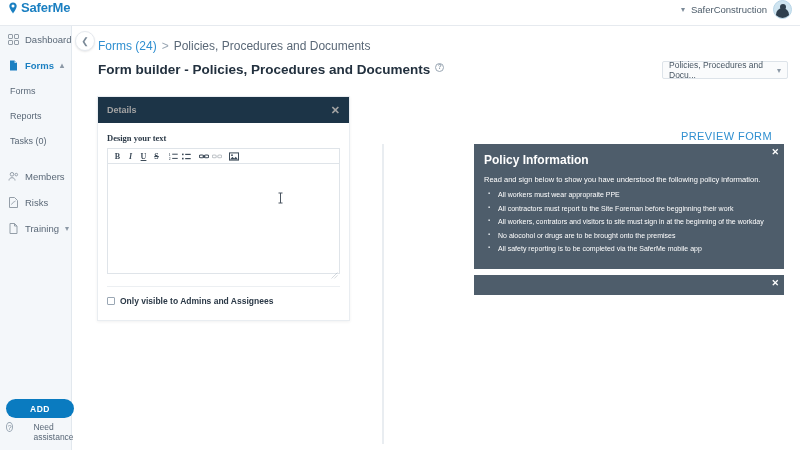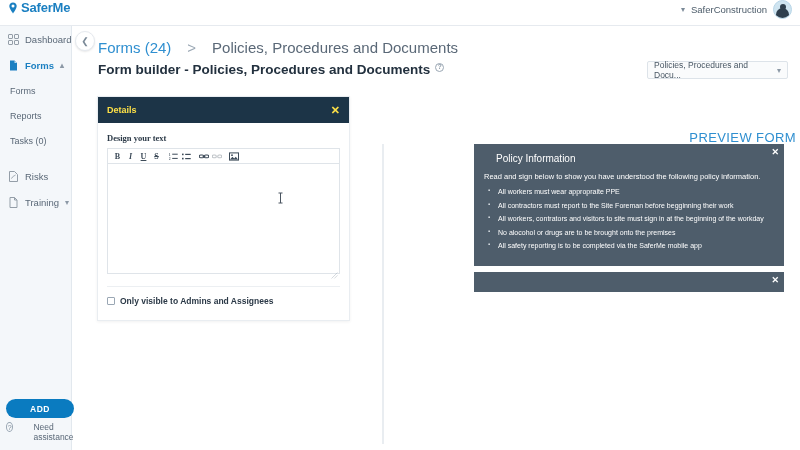--- a/index.html
+++ b/index.html
@@ -112,64 +112,64 @@
   .back-circle {
     position: absolute; left: -10px; top: 5px;
     width: 20px; height: 20px; border-radius: 50%;
     background: #fff; border: 1px solid #e6eaef;
     box-shadow: 0 1px 2px rgba(0,0,0,.10);
     display: flex; align-items: center; justify-content: center;
     color: #7b8a98; font-size: 9px; cursor: pointer; z-index: 5;
   }
   .crumbs {
     position: absolute; left: 13px; top: 13px;
-    font-size: 15px; color: #5a6877;
-    display: flex; align-items: center; gap: 16px;
+    font-size: 12px; color: #5a6877;
+    display: flex; align-items: center; gap: 5px;
   }
   .crumb-link { color: #2f8fd0; cursor: pointer; }
   .crumb-sep { color: #9aa7b4; }
   .page-title {
     position: absolute; left: 13px; top: 36px;
     font-size: 13.5px; font-weight: bold; color: #23313f;
     display: flex; align-items: center; gap: 5px;
   }
   .help-ico {
     width: 9px; height: 9px; border-radius: 50%;
     border: 1px solid #9aa7b4; color: #8c99a6;
     font-size: 6.5px; display: flex; align-items: center;
     justify-content: center; line-height: 1; margin-top: -5px;
   }
 
   .form-select {
     position: absolute; right: 12px; top: 35px;
-    width: 141px; height: 18px;
+    width: 126px; height: 18px;
     border: 1px solid #dde3e9; border-radius: 2px;
     background: #fafbfc;
     display: flex; align-items: center;
     padding: 0 6px; font-size: 8.5px; color: #485663;
     cursor: pointer;
   }
   .form-select .sel-chev { margin-left: auto; color: #8c99a6; font-size: 8px; }
   .preview-link {
-    position: absolute; right: 4px; top: 104px;
-    font-size: 13px; color: #2f8fd0; letter-spacing: .4px;
+    position: absolute; right: 28px; top: 104px;
+    font-size: 11px; color: #2f8fd0; letter-spacing: .4px;
     cursor: pointer;
   }
 
   
   .editor-panel {
     position: absolute; left: 12px; top: 70px;
     width: 253px; background: #fff;
     border: 1px solid #e9edf1;
     box-shadow: 0 1px 3px rgba(0,0,0,.06);
   }
   .panel-head {
     height: 26px; background: #1c3447;
     display: flex; align-items: center;
-    padding: 0 9px; color: #fde047;
+    padding: 0 9px; color: #a3a3a3;
   }
   .panel-head-title { font-size: 9px; font-weight: bold; }
   .panel-close {
     margin-left: auto; font-size: 11px; cursor: pointer;
     line-height: 1; font-weight: bold;
   }
   .panel-body { padding: 10px 9px 14px 9px; }
   .prop-link {
     font-size: 8.5px; color: #2f8fd0; cursor: pointer;
     display: block; margin-bottom: 12px;
@@ -230,21 +230,21 @@
     position: relative;
     background: #4e5d6b; color: #ffffff;
     margin-left: 91px; width: 310px;
     padding: 9px 10px 10px 10px;
   }
   .pv-close {
     position: absolute; right: 5px; top: 3px;
     font-size: 9px; font-weight: bold; cursor: pointer; color: #fff;
   }
   .pv-title {
-    font-size: 10px; font-weight: normal; margin-bottom: 8px; margin-left: 12px;
+    font-size: 12px; font-weight: bold; margin-bottom: 8px;
   }
   .pv-intro { font-size: 7.5px; margin-bottom: 7px; }
   .pv-list { list-style: none; }
   .pv-list li {
     font-size: 7px; margin-bottom: 5.5px;
     padding-left: 14px; position: relative;
     line-height: 1.15;
   }
   .pv-list li:before {
     content: '▪'; position: absolute; left: 4px; top: -1px;
@@ -312,20 +312,30 @@
   </div>
   <div class="nav-sub">
     <span>Reports</span>
   </div>
   <div class="nav-sub">
     <span>Tasks (0)</span>
   </div>
 
   <div class="nav-gap"></div>
 
+  <div class="nav-item">
+    <span class="nav-ico">
+      <svg width="11" height="11" viewBox="0 0 11 11">
+          <circle cx="4" cy="3.3" r="1.8" fill="none" stroke="#5a6877"></circle>
+          <path d="M1 9.5c0-1.8 1.4-2.8 3-2.8s3 1 3 2.8" fill="none" stroke="#5a6877"></path>
+          <circle cx="8.3" cy="3.6" r="1.3" fill="none" stroke="#5a6877"></circle>
+        </svg>
+    </span>
+    <span>Members</span>
+  </div>
 
   <div class="nav-item">
     <span class="nav-ico">
       <svg width="11" height="11" viewBox="0 0 11 11">
           <path d="M1.5 0.5h5l3 3v7h-8z" fill="none" stroke="#5a6877"></path>
           <path d="M3.5 7.5c1-2 2.5-2.5 4-3.5" fill="none" stroke="#5a6877"></path>
         </svg>
     </span>
     <span>Risks</span>
   </div>

